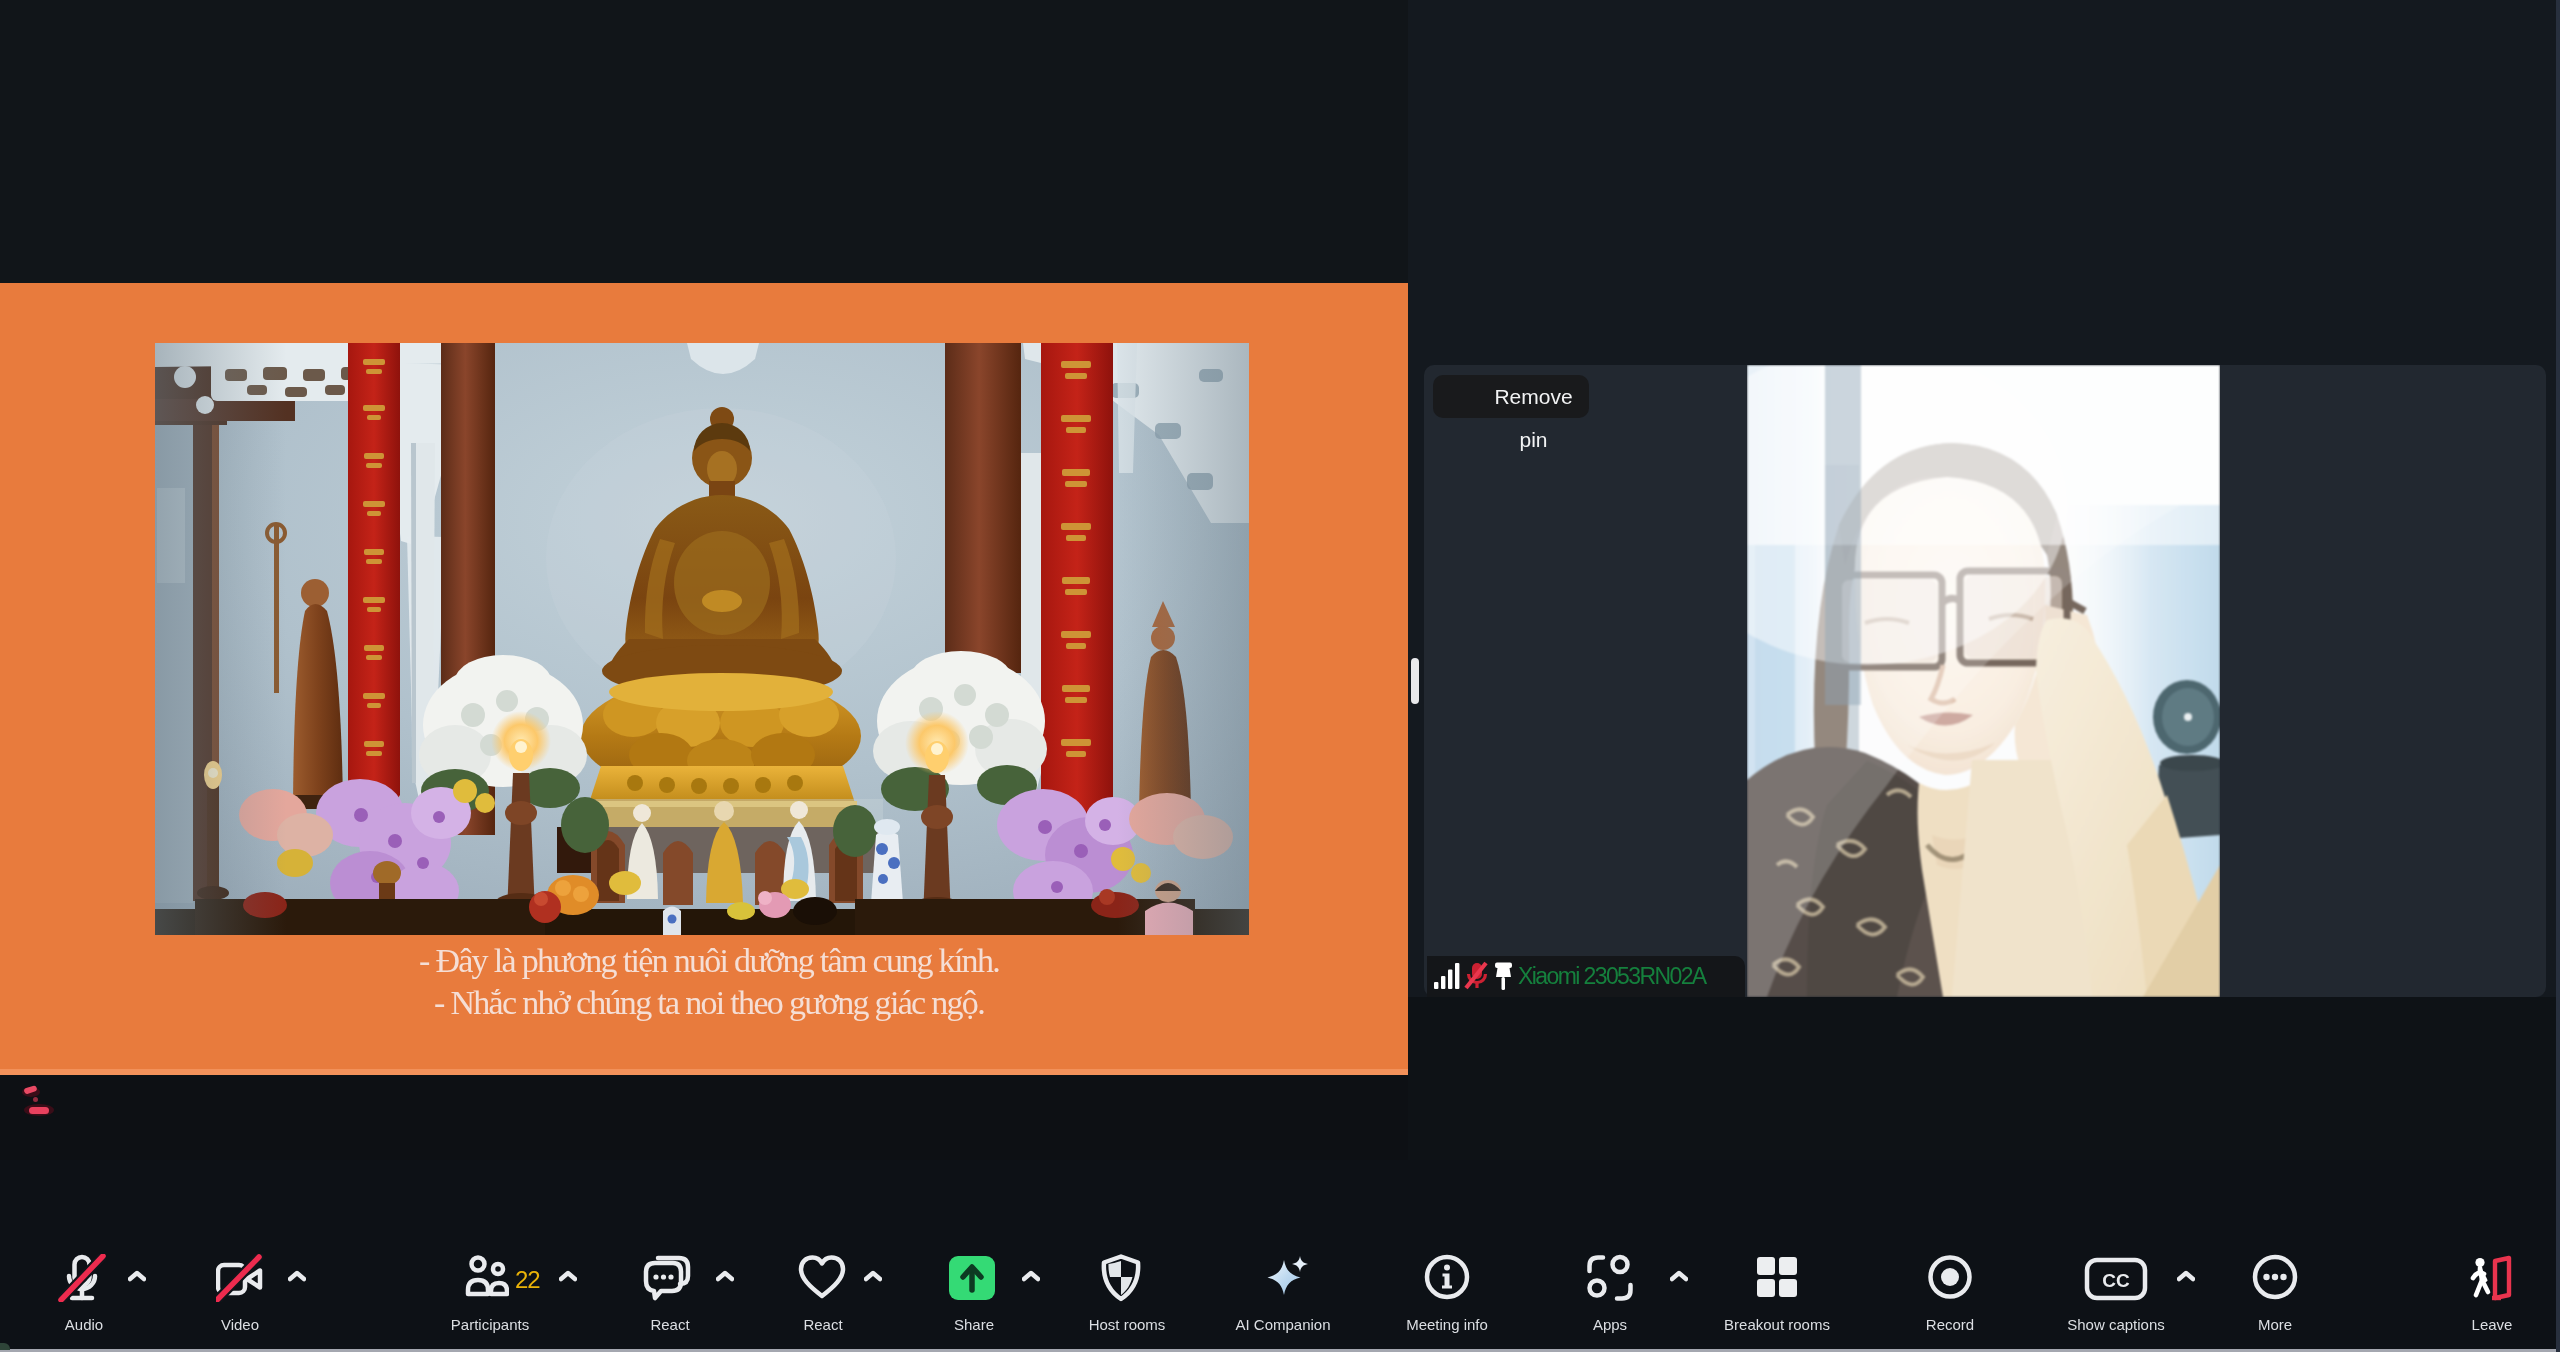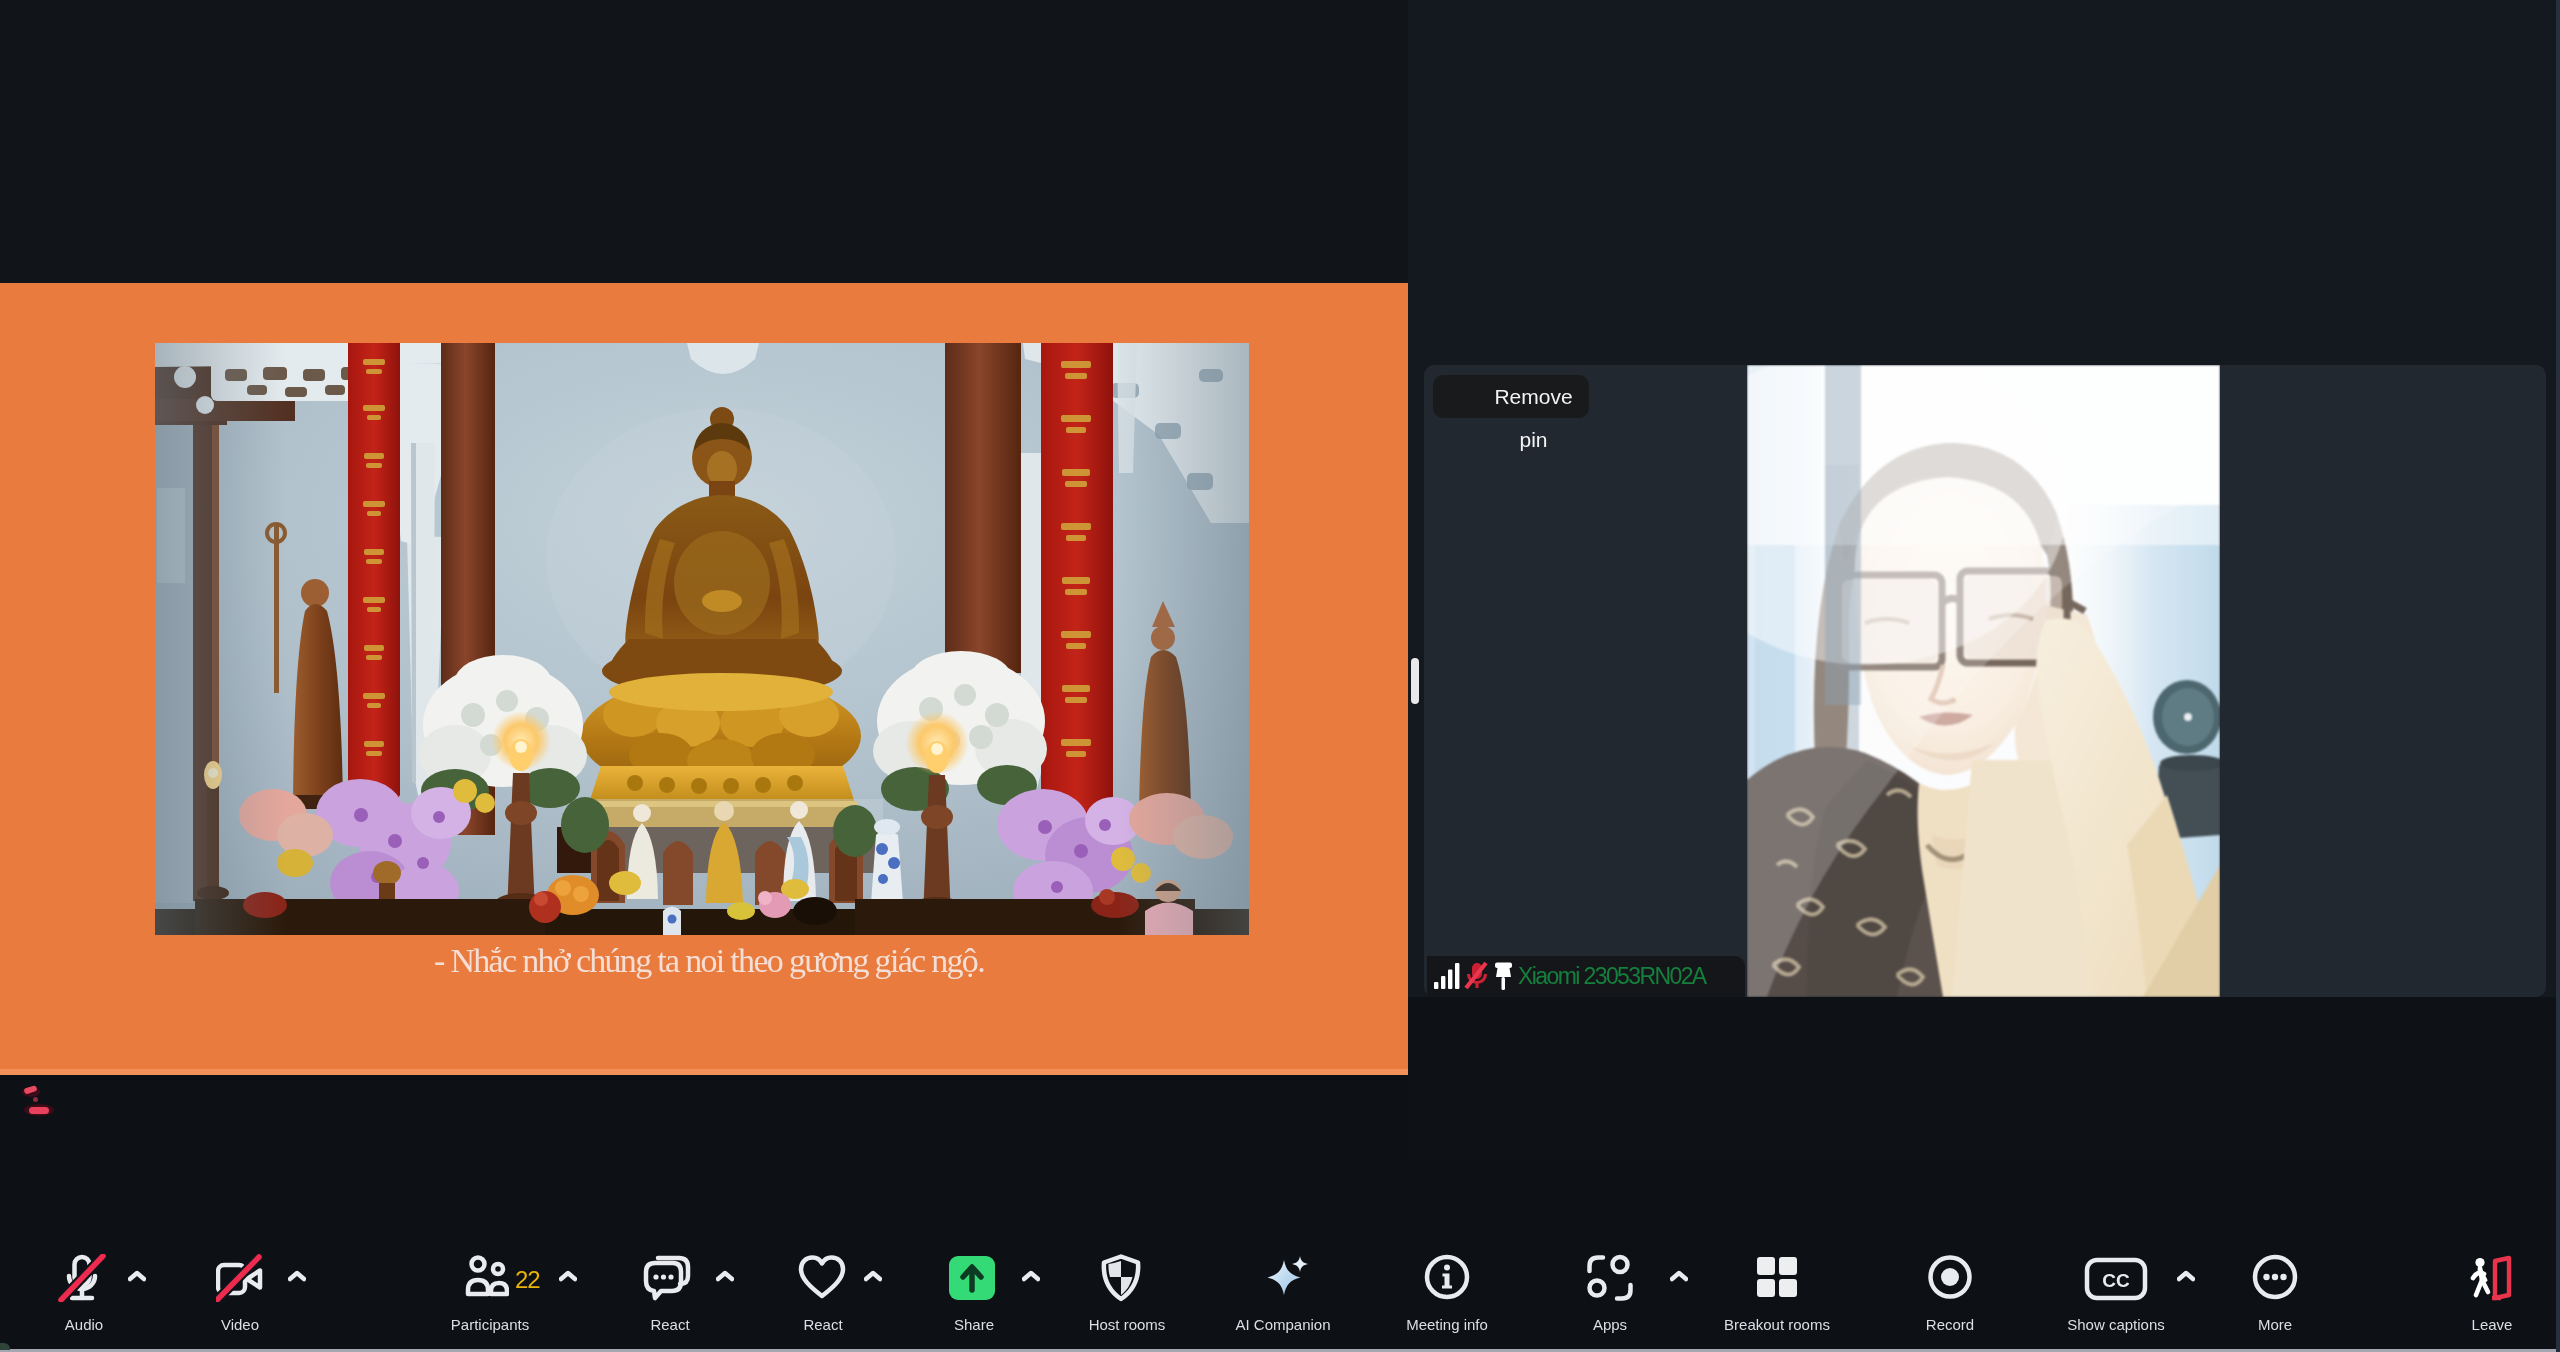--- a/index.html
+++ b/index.html
@@ -341,20 +341,21 @@
       <ellipse cx="960" cy="562" rx="24" ry="13" fill="#8a2418"></ellipse>
       <circle cx="952" cy="554" r="8" fill="#a83824"></circle>
       <ellipse cx="1013" cy="548" rx="13" ry="11" fill="#caa088"></ellipse>
       <path d="M1000,548 Q1013,532 1026,548 Z" fill="#3a2a20"></path>
       <path d="M990,592 L990,568 Q1013,551 1038,568 L1038,592 Z" fill="#e4aab4"></path>
 
       <rect x="0" y="0" width="1094" height="592" fill="url(#edged)"></rect>
     </svg>
     </div>
     <div id="slidetext" style="position:absolute;left:5px;top:657px;width:1408px;text-align:center;font-family:'Liberation Serif',serif;font-size:34px;line-height:42px;letter-spacing:-1.7px;color:#f5ded5;">
+      <div>- Đây là phương tiện nuôi dưỡng tâm cung kính.</div>
       <div>- Nhắc nhở chúng ta noi theo gương giác ngộ.</div>
     </div>
   </div>
 
   <svg class="abs" style="left:18px;top:1082px;" width="56" height="40" viewBox="0 0 56 40">
     <ellipse cx="13" cy="10" rx="9" ry="5" fill="#3a0d18"></ellipse>
     <rect x="6" y="5" width="13" height="6" rx="3" transform="rotate(-18 12 8)" fill="#e84a64"></rect>
     <circle cx="17.5" cy="17.5" r="2.5" fill="#b4324a" opacity="0.8"></circle>
     <ellipse cx="21" cy="28" rx="15" ry="6" fill="#3a0d18"></ellipse>
     <rect x="11" y="25" width="20" height="7" rx="3.5" fill="#e8415e"></rect>

